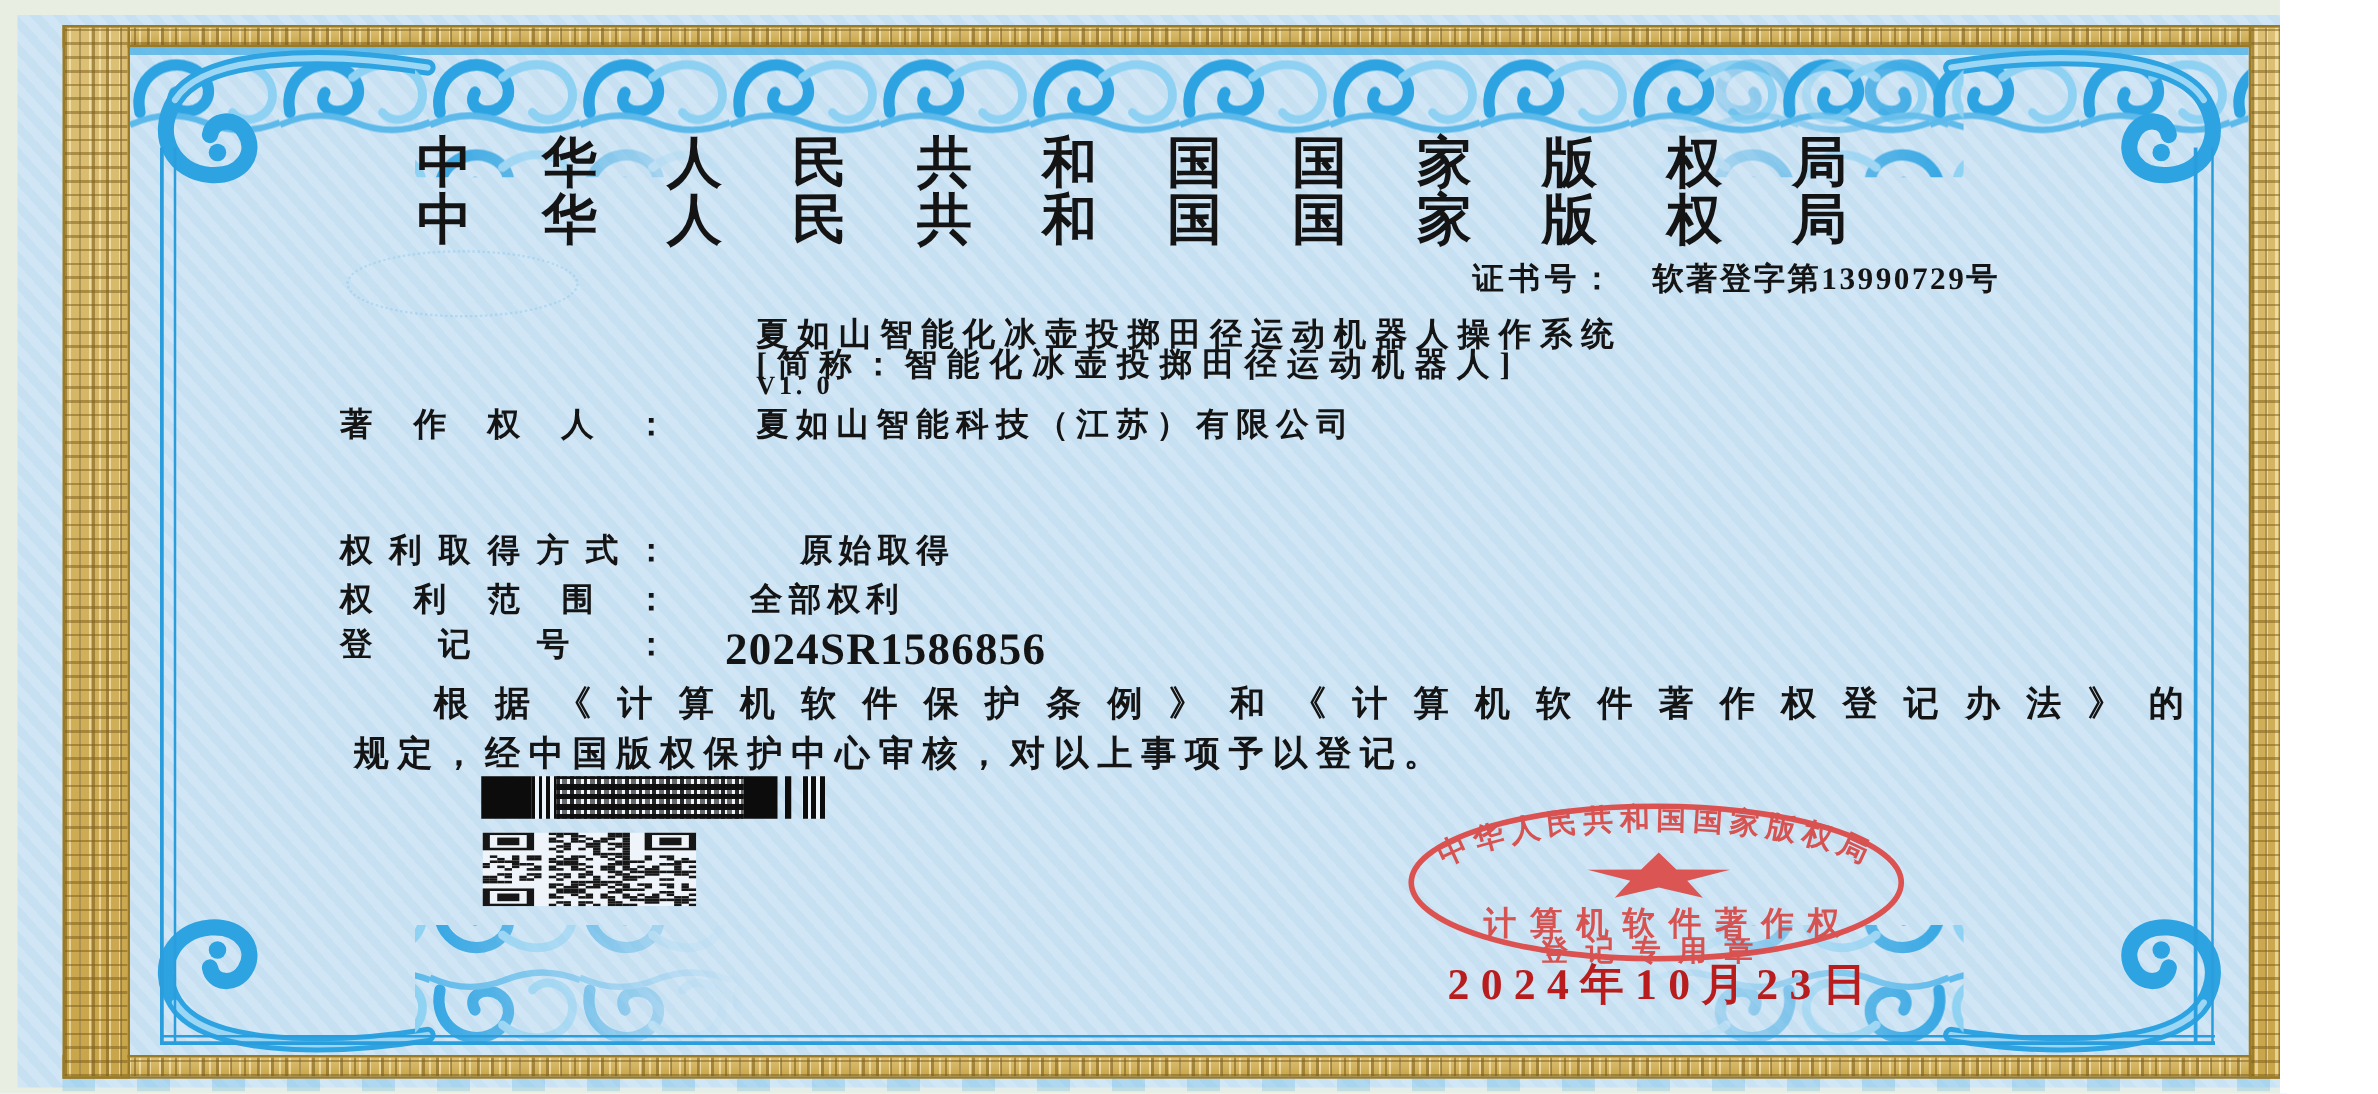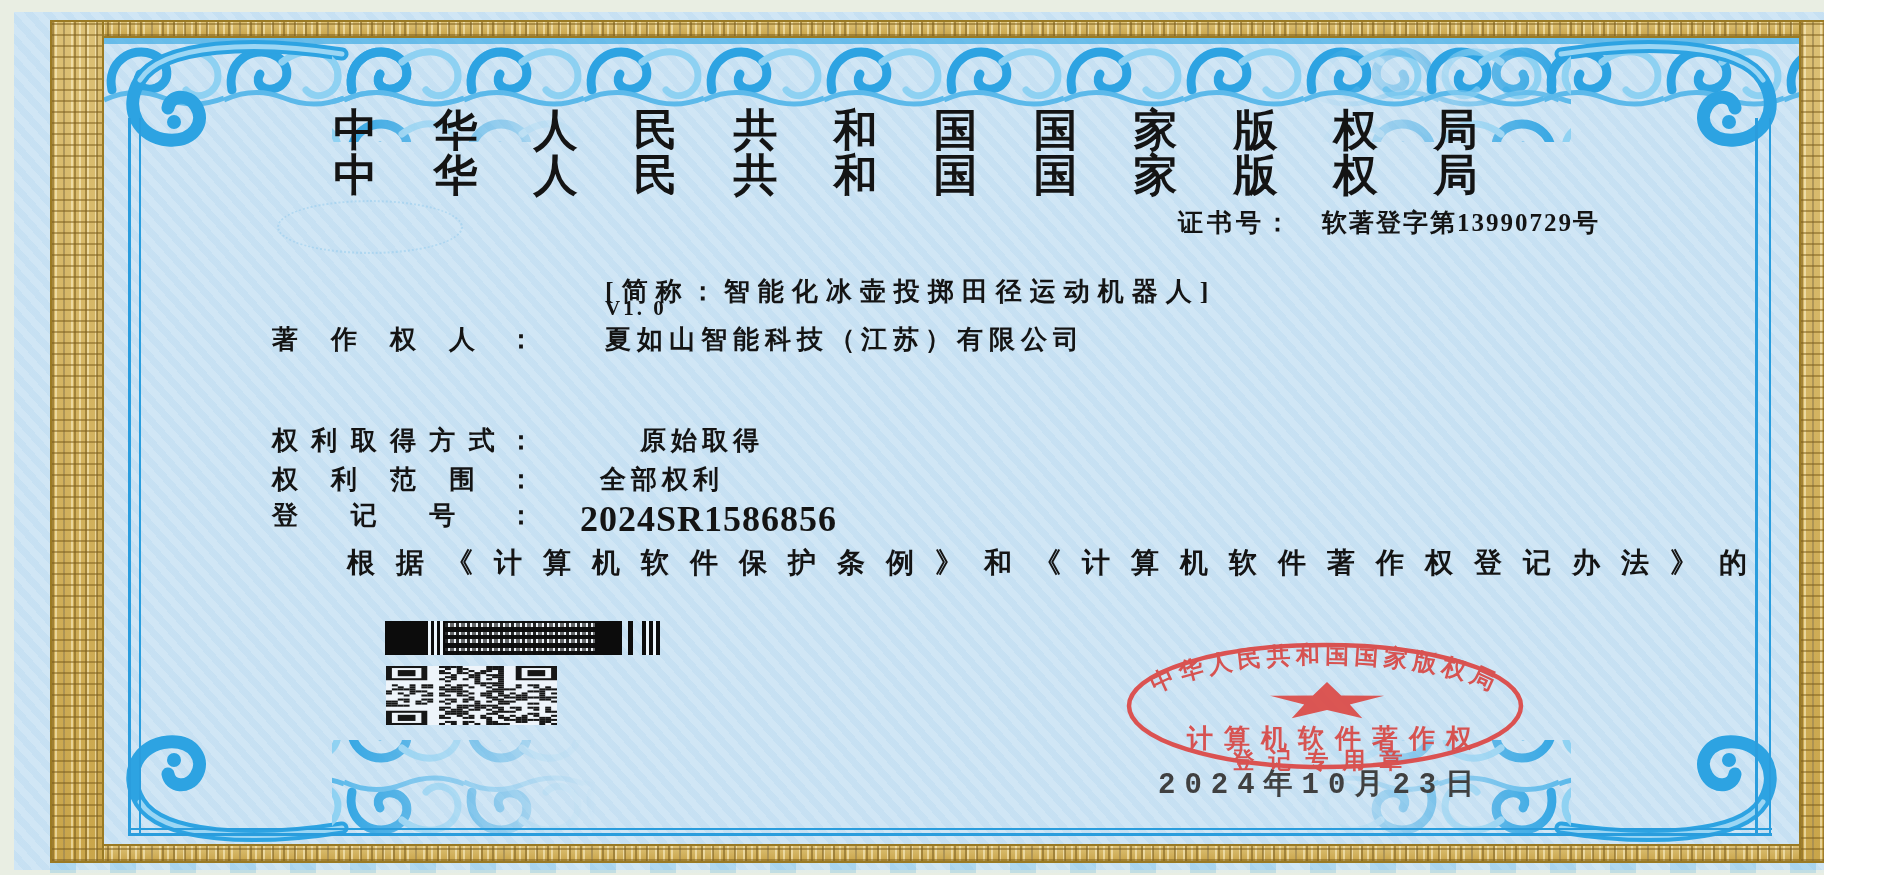--- a/index.html
+++ b/index.html
@@ -65,21 +65,21 @@
   .bc-bars2{width:18px;background:repeating-linear-gradient(90deg,#0c0c0c 0 4px,rgba(240,247,252,.9) 4px 7px);}
   .bc-noise{width:150px;background:
       repeating-linear-gradient(90deg, rgba(12,12,12,.88) 0 3px, transparent 3px 5px, rgba(12,12,12,.6) 5px 9px, transparent 9px 11px),
       repeating-linear-gradient(0deg,#101010 0 4px, #eef4f9 4px 7px, #101010 7px 12px, #eef4f9 12px 16px);}
   .bc-gap{width:6px;} .bc-bar1{width:5px;background:#0c0c0c;} .bc-gap2{width:9px;}
   .qr{position:absolute;left:386px;top:666px;width:171px;height:59px;}
   .watermark{position:absolute;left:277px;top:200px;width:182px;height:50px;border:2px dotted rgba(130,195,235,.55);
     border-radius:50%;opacity:.7;}
   
   .seal{position:absolute;left:1124px;top:640px;width:404px;height:132px;opacity:.92;}
-  .issue-date{position:absolute;left:1158px;top:764px;font-size:29px;letter-spacing:9px;font-weight:700;color:#404040;font-family:Liberation Mono, monospace;}
+  .issue-date{position:absolute;left:1158px;top:764px;font-size:35px;letter-spacing:9px;font-weight:700;color:#b91c1c;}
 </style>
 </head>
 <body>
 
 <div class="cert">
 
   <svg width="0" height="0" style="position:absolute">
     <defs>
       <pattern id="wavep" width="120" height="72" patternUnits="userSpaceOnUse">
         <path d="M8 52 C2 24 28 8 48 16 C66 23 68 44 52 50 C40 54 30 46 36 36" fill="none" stroke="#2da3e2" stroke-width="9" stroke-linecap="round"></path>
@@ -136,36 +136,38 @@
 
   <div class="txt title title1">中华人民共和国国家版权局</div>
   <div class="txt title title2">中华人民共和国国家版权局</div>
 
   <div class="txt certno">
     <span class="lbl">证书号：</span><span class="val">软著登字第13990729号</span>
   </div>
 
   <div class="watermark"></div>
 
+  <div class="fval v-name1">夏如山智能化冰壶投掷田径运动机器人操作系统</div>
   <div class="fval v-name2">[简称：智能化冰壶投掷田径运动机器人]</div>
   <div class="fval v-name3">V1. 0</div>
 
   <div class="flabel lbl-owner">著作权人：</div>
   <div class="fval v-owner">夏如山智能科技（江苏）有限公司</div>
 
   <div class="flabel lbl-acq">权利取得方式：</div>
   <div class="fval v-acq">原始取得</div>
 
   <div class="flabel lbl-scope">权利范围：</div>
   <div class="fval v-scope">全部权利</div>
 
   <div class="flabel lbl-regno">登记号：</div>
   <div class="fval v-regno">2024SR1586856</div>
 
   <div class="stmt stmt1">根据《计算机软件保护条例》和《计算机软件著作权登记办法》的</div>
+  <div class="stmt stmt2">规定，经中国版权保护中心审核，对以上事项予以登记。</div>
 
   <div class="barcode">
     <div class="bc-solid"></div>
     <div class="bc-bars"></div>
     <div class="bc-noise"></div>
     <div class="bc-solid2"></div>
     <div class="bc-gap"></div>
     <div class="bc-bar1"></div>
     <div class="bc-gap2"></div>
     <div class="bc-bars2"></div>

